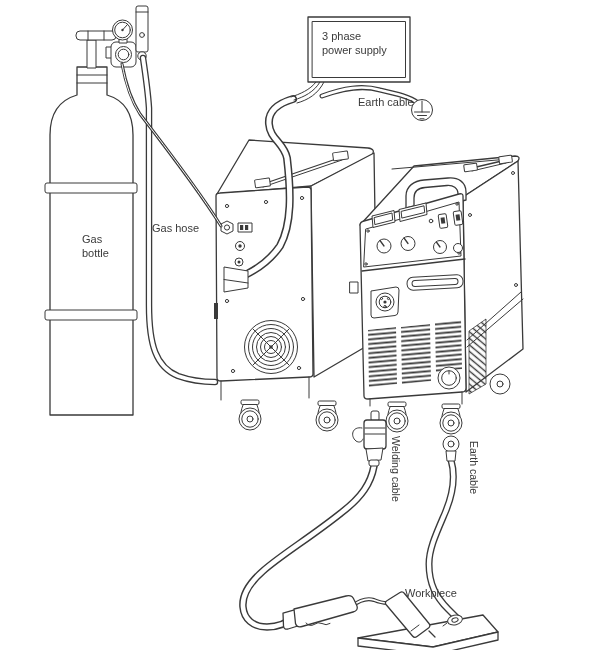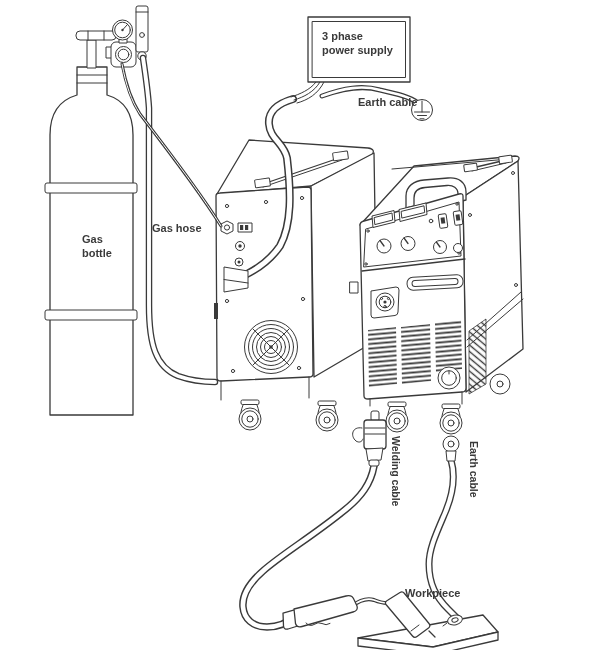--- a/index.html
+++ b/index.html
@@ -1,17 +1,17 @@
 <!DOCTYPE html>
 <html><head>
 <meta charset="utf-8">
 <style>
   html,body{margin:0;padding:0;background:#fff;}
   .stage{position:relative;width:596px;height:650px;background:#fff;overflow:hidden;
-         font-family:"Liberation Sans",sans-serif;font-weight:bold;}
+         font-family:"Liberation Sans",sans-serif;}
   svg{display:block}
   svg text{font-family:"Liberation Sans",sans-serif;fill:#3a3a3a;}
   .ln{stroke:#3a3a3a;fill:none;stroke-width:1.3;stroke-linecap:round;stroke-linejoin:round;}
   .th{stroke:#3a3a3a;fill:none;stroke-width:1;stroke-linecap:round;stroke-linejoin:round;}
   .fw{fill:#ffffff;stroke:#3a3a3a;stroke-width:1.3;stroke-linejoin:round;}
   .fw2{fill:#ffffff;stroke:#3a3a3a;stroke-width:1;stroke-linejoin:round;}
   .dk{fill:#3a3a3a;stroke:none;}
   .hoseO{stroke:#3a3a3a;fill:none;stroke-linecap:round;}
   .hoseI{stroke:#ffffff;fill:none;stroke-linecap:round;}
   .lbl{font-size:11px;}

